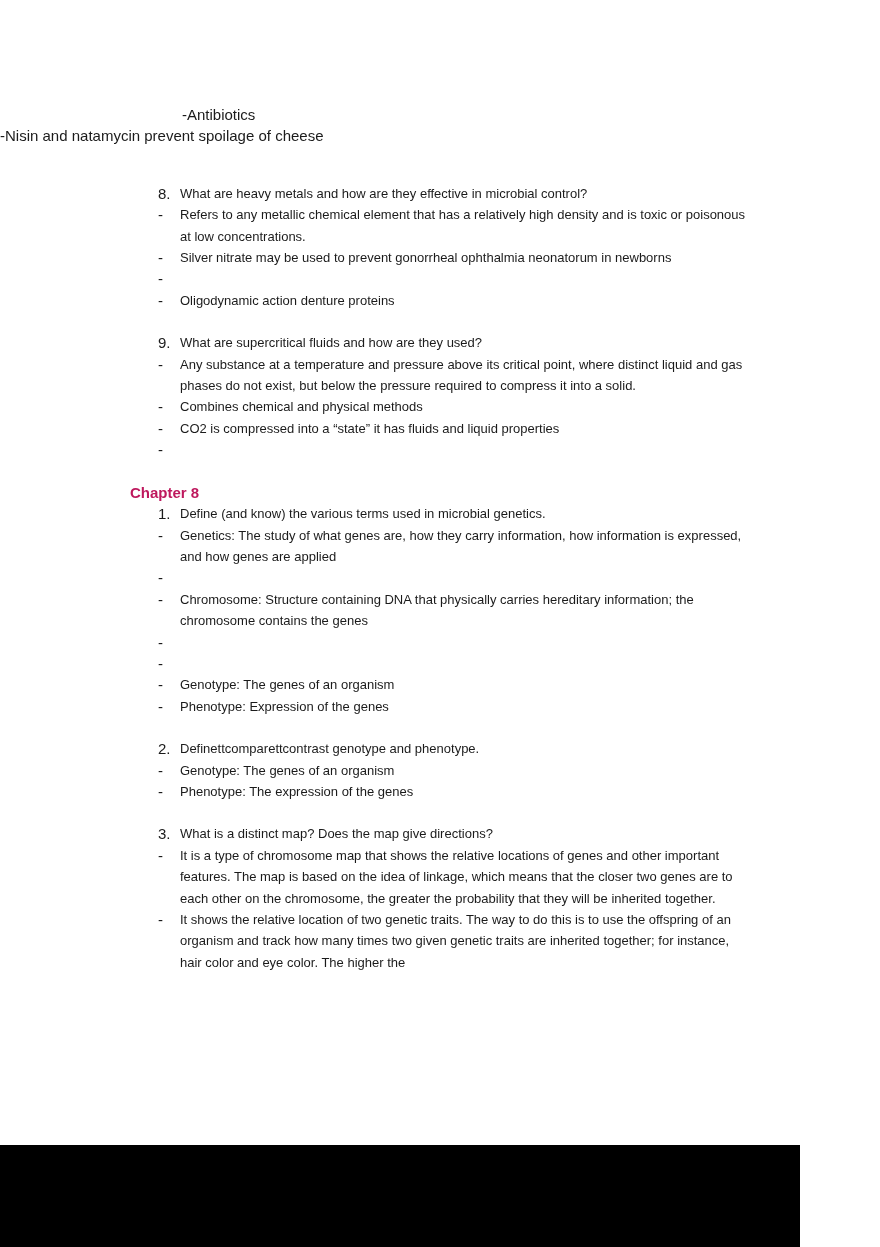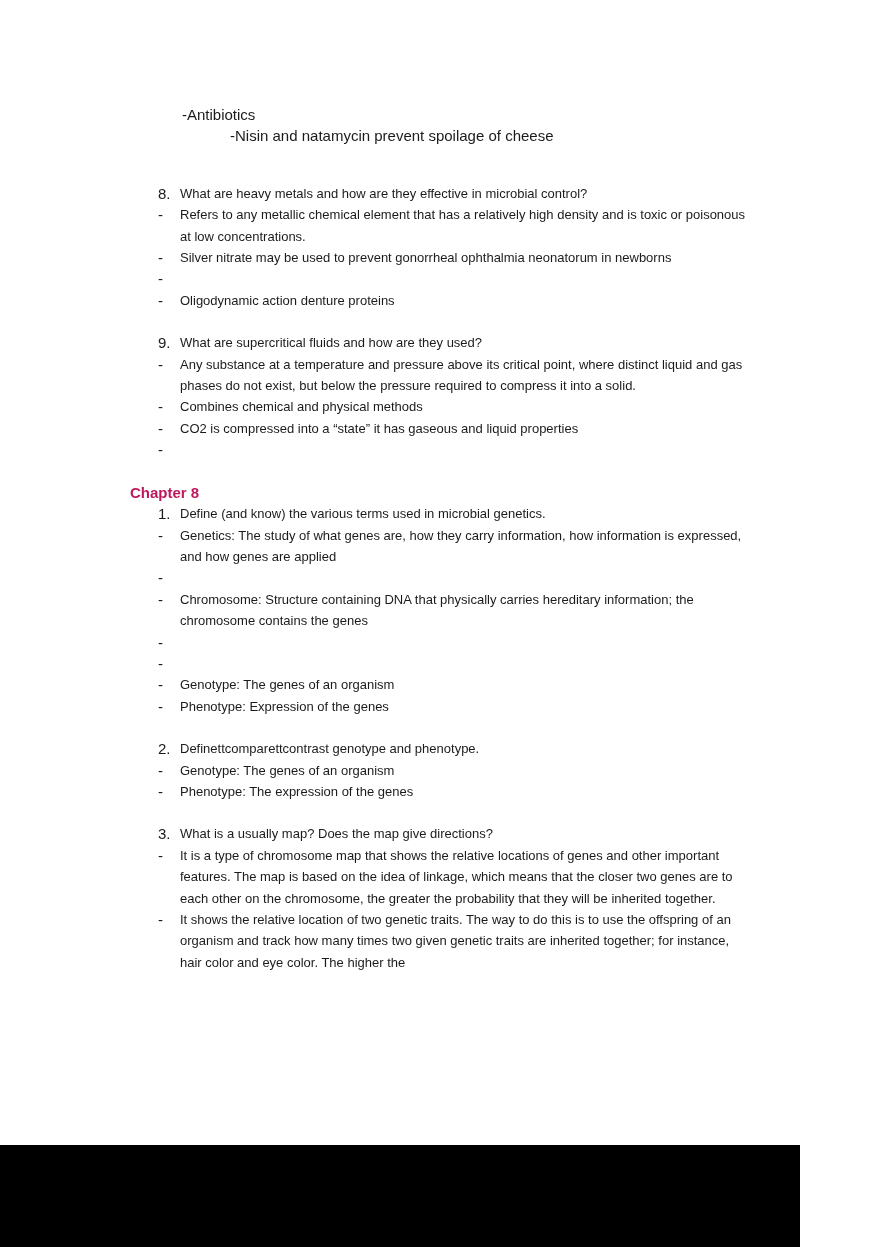--- a/index.html
+++ b/index.html
@@ -23,21 +23,21 @@
     width: 880px;
   }
 
   
   .freeline {
     position: relative;
     font-size: 15px;
     line-height: 21.4px;
   }
   .freeline.lvl1 { margin-left: 182px; }
-  .freeline.lvl2 { margin-left: 230px; }
+  .freeline.lvl2 { }
 
   
   .item {
     position: relative;
     display: flex;
     align-items: flex-start;
     font-size: 15px;
     line-height: 21.4px;
     margin-left: 158px;
     padding-right: 130px;
@@ -123,21 +123,21 @@
           <div class="item dash">
             <span class="marker">-</span>
             <span class="body">Any substance at a temperature and pressure above its critical point, where distinct liquid and gas phases do not exist, but below the pressure required to compress it into a solid.</span>
           </div>
           <div class="item dash">
             <span class="marker">-</span>
             <span class="body">Combines chemical and physical methods</span>
           </div>
           <div class="item dash">
             <span class="marker">-</span>
-            <span class="body">CO2 is compressed into a “state” it has gaseous and liquid properties</span>
+            <span class="body">CO2 is compressed into a “state” it has fluids and liquid properties</span>
           </div>
           <div class="item dash">
             <span class="marker">-</span>
           </div>
         </div>
       </div>
     <div class="gap-md"></div>
     <div class="heading" id="chapter-heading">Chapter 8</div>
     <div id="chapter-sections-block">
         <div>
@@ -183,21 +183,21 @@
           </div>
           <div class="item dash">
             <span class="marker">-</span>
             <span class="body">Phenotype: The expression of the genes</span>
           </div>
         </div>
         <div class="gap-md"></div>
         <div>
           <div class="item num">
             <span class="marker">3.</span>
-            <span class="body">What is a usually map? Does the map give directions?</span>
+            <span class="body">What is a distinct map? Does the map give directions?</span>
           </div>
           <div class="item dash">
             <span class="marker">-</span>
             <span class="body">It is a type of chromosome map that shows the relative locations of genes and other important features. The map is based on the idea of linkage, which means that the closer two genes are to each other on the chromosome, the greater the probability that they will be inherited together.</span>
           </div>
           <div class="item dash">
             <span class="marker">-</span>
             <span class="body">It shows the relative location of two genetic traits. The way to do this is to use the offspring of an organism and track how many times two given genetic traits are inherited together; for instance, hair color and eye color. The higher the</span>
           </div>
         </div>

